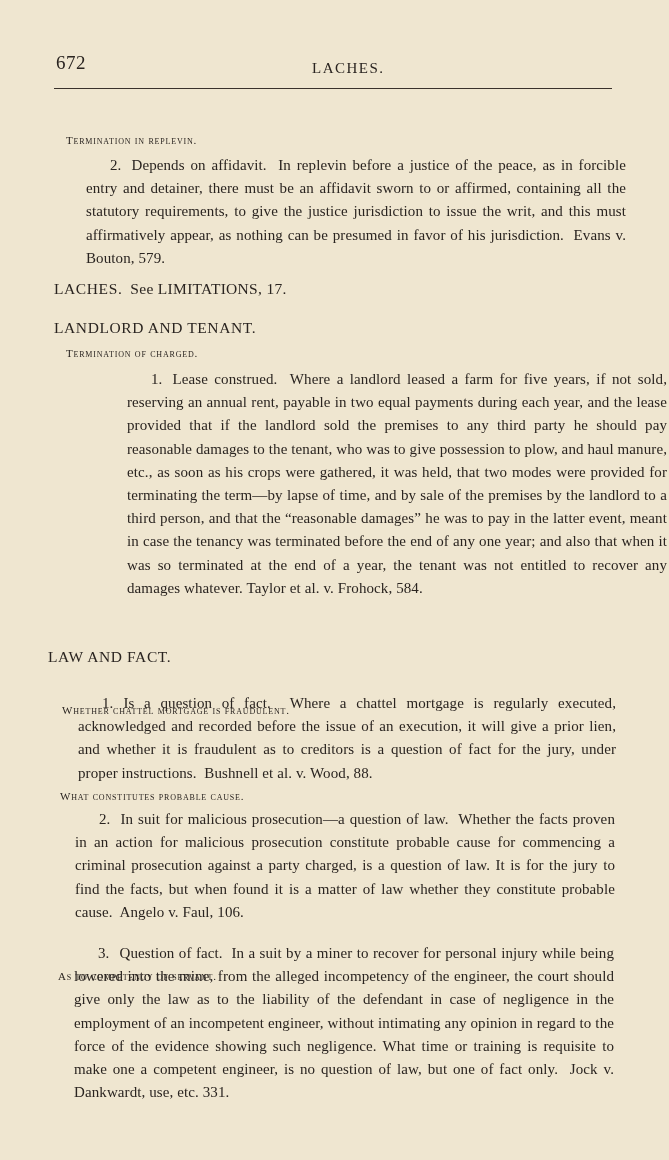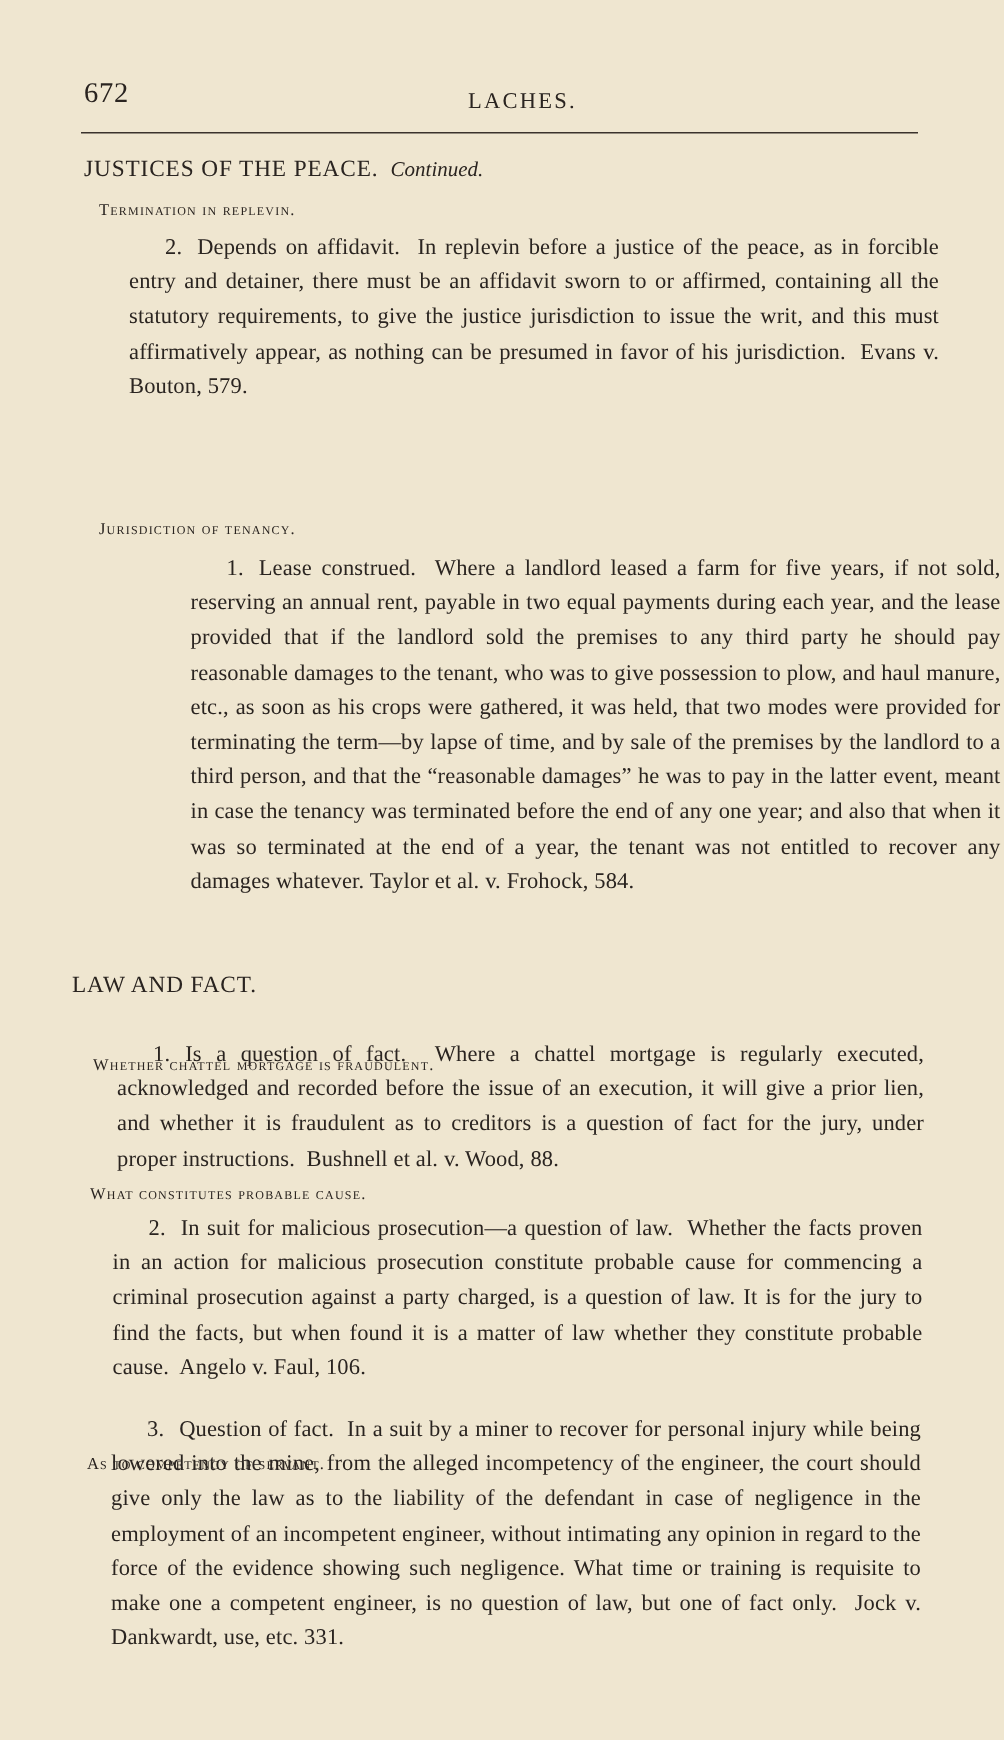--- a/index.html
+++ b/index.html
@@ -27,30 +27,31 @@
 </style>
 </head>
 <body>
 
 <div class="page">
 
   <div class="folio">672</div>
   <div class="running-head">LACHES.</div>
   <div class="rule"></div>
 
-  <div class="block" style="top:104px; left:56px;">
-    <span class="entry-head">JUSTICES OF THE PEACE.</span><span class="entry-head"><span class="cont">Continued.</span></span>
-  </div>
   <div class="block subhead" style="top:134px; left:66px;">Termination in replevin.</div>
   <div class="block para" style="top:154px; left:86px; width:540px;">
     <span class="indent"></span><span class="num">2.</span><span class="it">Depends on affidavit.</span>&nbsp; <span>In replevin before a justice of the peace, as in forcible entry and detainer, there must be an affidavit sworn to or affirmed, containing all the statutory requirements, to give the justice jurisdiction to issue the writ, and this must affirmatively appear, as nothing can be presumed in favor of his jurisdiction.</span>&nbsp; <span class="it">Evans</span> <span>v.</span> <span class="it">Bouton</span><span>, 579.</span>
   </div>
 
+  <div class="block" style="top:280px; left:54px;">
+    <span class="entry-head">LACHES.</span>&nbsp; <span class="entry-head" style="letter-spacing:0.3px;">See LIMITATIONS, 17.</span>
+  </div>
 
-  <div class="block subhead" style="top:347px; left:66px;">Jurisdiction of tenancy.</div>
+  <div class="block entry-head" style="top:319px; left:54px;">LANDLORD AND TENANT.</div>
+  <div class="block subhead" style="top:347px; left:66px;">Termination of charged.</div>
   <div class="block para" style="top:368px; left:82px; width:540px;margin-left:45px;">
     <span class="indent"></span><span class="num">1.</span><span class="it">Lease construed.</span>&nbsp; <span>Where a landlord leased a farm for five years, if not sold, reserving an annual rent, payable in two equal payments during each year, and the lease provided that if the landlord sold the premises to any third party he should pay reasonable damages to the tenant, who was to give possession to plow, and haul manure, etc., as soon as his crops were gathered, it was</span> <span class="it">held</span><span>, that two modes were provided for terminating the term—by lapse of time, and by sale of the premises by the landlord to a third person, and that the “reasonable damages” he was to pay in the latter event, meant in case the tenancy was terminated before the end of any one year; and also that when it was so terminated at the end of a year, the tenant was not entitled to recover any damages whatever.</span> <span class="it">Taylor et al.</span> <span>v.</span> <span class="it">Frohock</span><span>, 584.</span>
   </div>
 
   <div class="block entry-head" style="top:648px; left:48px;text-align:right;">LAW AND FACT.</div>
 
   <div class="block subhead" style="top:673px; left:62px;margin-top:31px;">Whether chattel mortgage is fraudulent.</div>
   <div class="block para" style="top:692px; left:78px; width:538px;">
     <span class="indent"></span><span class="num">1.</span><span class="it">Is a question of fact.</span>&nbsp; <span>Where a chattel mortgage is regularly executed, acknowledged and recorded before the issue of an execution, it will give a prior lien, and whether it is fraudulent as to creditors is a question of fact for the jury, under proper instructions.</span>&nbsp; <span class="it">Bushnell et al.</span> <span>v.</span> <span class="it">Wood</span><span>, 88.</span>
   </div>

